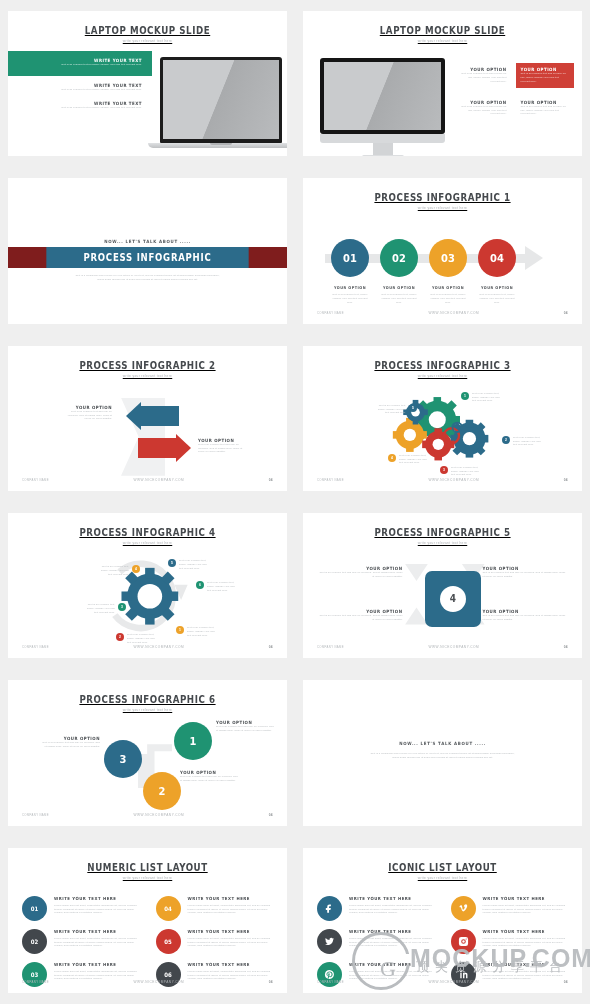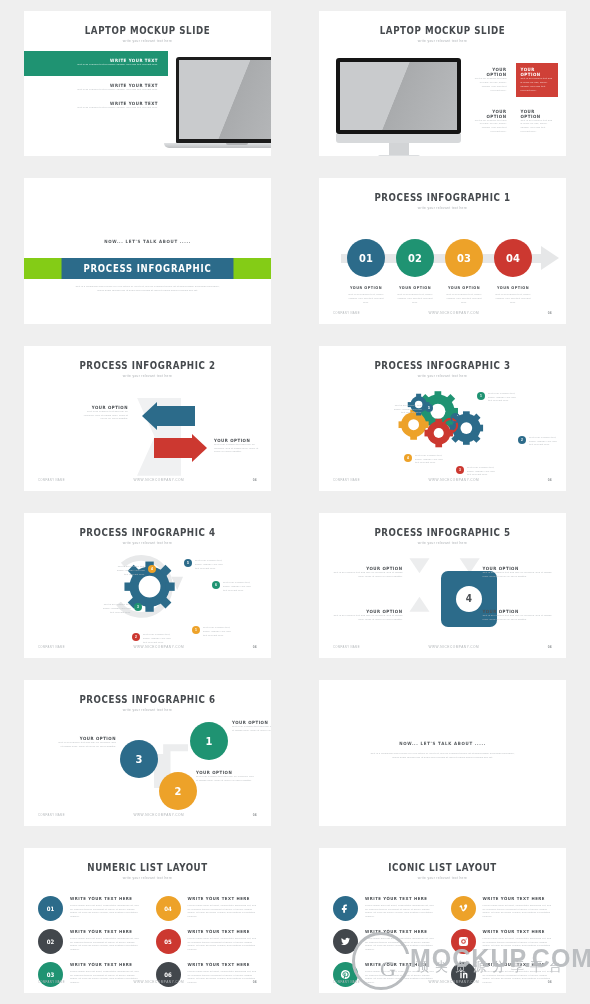--- a/index.html
+++ b/index.html
@@ -9,21 +9,21 @@
     font-family:"Liberation Sans", sans-serif;
     overflow:hidden;
     position:relative;
   }
   .grid {
     display:grid;
     grid-template-columns:1fr 1fr;
     grid-template-rows:repeat(6, 1fr);
     width:590px; height:1004px;
   }
-  .cell { padding:11px 24px; }
+  .cell { padding:11px 8px;text-decoration:underline; }
   .slide {
     position:relative;
     width:100%; height:100%;
     background:#fff;
     overflow:hidden;
   }
   
   .s-title {
     text-align:center;
     font-family:"DejaVu Sans Condensed","Liberation Sans", sans-serif;
@@ -87,21 +87,21 @@
     display:grid; grid-template-columns:1fr 1fr; gap:8px 4px; }
   .opt-cell { padding:4px 5px; }
   .opt-cell.rt { text-align:right; }
   .opt-cell.red { background:#cf4037; }
   .opt-cell.red .opt-h{color:#fff;} .opt-cell.red .lorem{color:#f4cfcc;}
 
   
   .sec-wrap { position:absolute; left:0; right:0; top:61px; text-align:center; }
   .sec-kick { font-family:"DejaVu Sans Condensed","Liberation Sans",sans-serif;
     font-weight:bold; font-size:4.4px; letter-spacing:.7px; color:#54585c; }
-  .sec-bar-out { margin-top:14px; background:#84cc16; padding:0 33px; }
+  .sec-bar-out { margin-top:3px; background:#7f1d1d; padding:0 33px; }
   .sec-bar { padding:5px 0; font-family:"DejaVu Sans Condensed","Liberation Sans",sans-serif;
     font-weight:bold; font-size:10px; letter-spacing:.8px; color:#fff; transform:scaleX(.95); }
   .sec-bar.teal{background:#2c6b8a;} .sec-bar.green{background:#1f9372;}
   .sec-body { margin:6px auto 0; width:150px; }
 
   
   .p1-arrow { position:absolute; left:22px; top:76px; width:206px; height:9px;
     background:#e6e7e8; }
   .p1-head { position:absolute; left:222px; top:68px; width:0;height:0;
     border-top:12.5px solid transparent; border-bottom:12.5px solid transparent;

